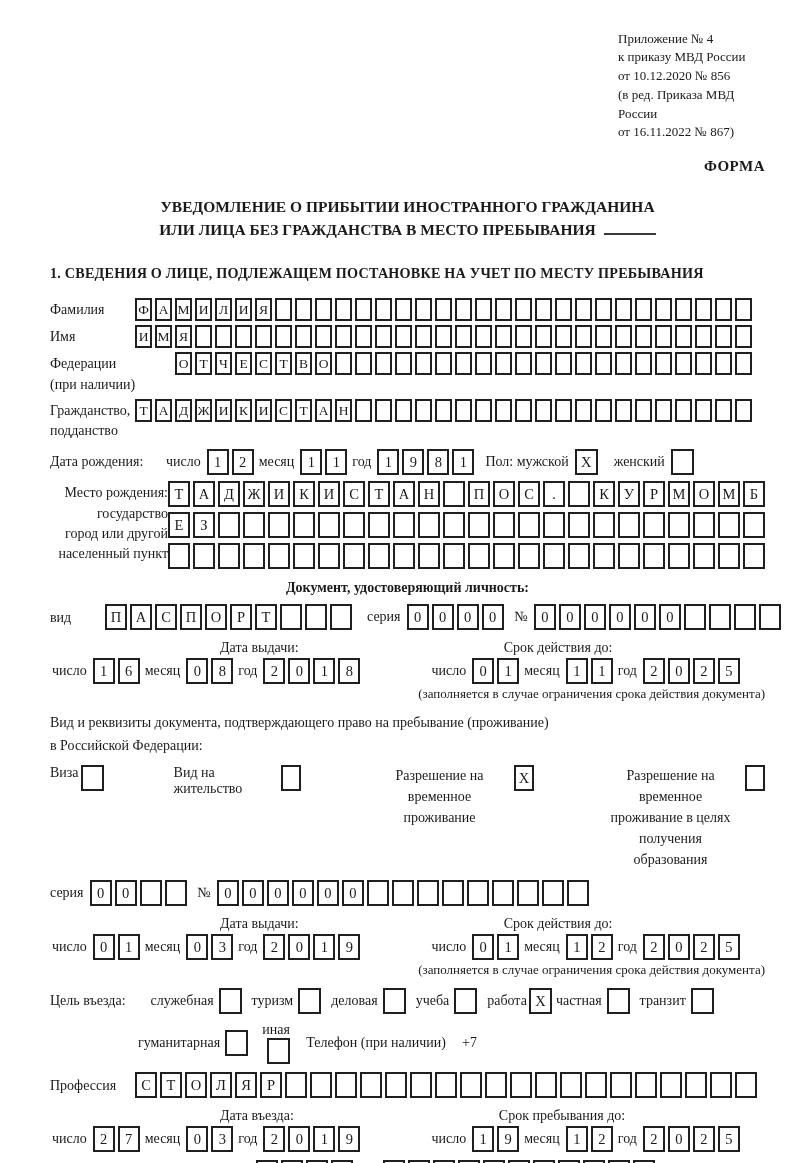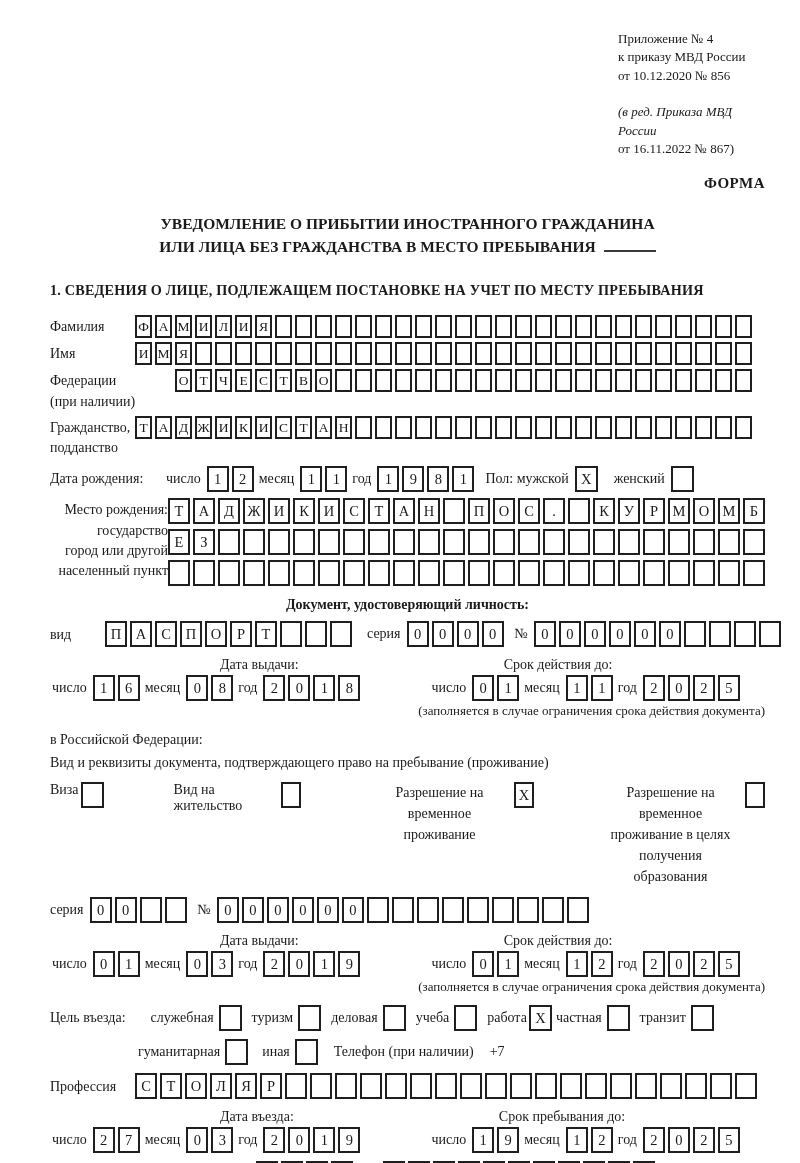--- a/index.html
+++ b/index.html
@@ -4,21 +4,21 @@
 <style>
   * { box-sizing: border-box; }
   html,body { margin:0; padding:0; }
   body {
     width:800px; height:1163px; background:#ffffff; color:#1a1a1a;
     font-family:"Liberation Serif","DejaVu Serif",serif; font-size:14px;
   }
   .page { position:relative; width:800px; height:1163px; padding:30px 35px 0 50px; overflow:hidden; }
 
   .appendix { margin-left:568px; font-size:13px; line-height:1.42; }
-  .appendix .gap { margin-top:18px;font-style:italic; }
+  .appendix .gap { margin-top:1px; }
   .forma { text-align:right; font-weight:bold; font-size:15px; margin-top:16px; letter-spacing:.5px; }
 
   .title { text-align:center; font-weight:bold; font-size:15.5px; margin-top:20px; line-height:1.5; }
   .blank-underline { display:inline-block; width:52px; border-bottom:2.5px solid #3a3a3a; height:.9em; margin-left:8px; }
 
   .sec-heading { font-weight:bold; font-size:14.2px; margin-top:24px; margin-bottom:16px; letter-spacing:.2px; }
 
   .row { display:flex; align-items:flex-start; margin-bottom:4px; }
   .lbl { flex:none; line-height:1.45; padding-top:2px; }
   .w85  { width:85px; }
@@ -178,22 +178,22 @@
         <span class="cells"><span class="cell">0</span><span class="cell">1</span></span>
       <span class="dword mleft8">месяц</span>
         <span class="cells"><span class="cell">1</span><span class="cell">1</span></span>
       <span class="dword mleft8">год</span>
         <span class="cells"><span class="cell">2</span><span class="cell">0</span><span class="cell">2</span><span class="cell">5</span></span>
     </span>
   </div>
   <div class="note">(заполняется в случае ограничения срока действия документа)</div>
 
   <div class="para">
+    <div>Вид и реквизиты документа, подтверждающего право на пребывание (проживание)</div>
     <div>в Российской Федерации:</div>
-    <div>Вид и реквизиты документа, подтверждающего право на пребывание (проживание)</div>
   </div>
 
   <div class="permit-row">
     <span class="permit-item">
       <span>Виза</span>
       <span class="cb" style="margin-left:2px;"></span>
     </span>
     <span class="permit-item pm1">
       <span>Вид на жительство</span>
       <span class="cb" style="margin-left:14px;"></span>
@@ -275,21 +275,21 @@
     <span class="pitem">
         <span>транзит</span>
         <span class="cb"></span>
       </span>
   </div>
   <div class="purpose-row indent90">
     <span class="pitem" style="margin-left:0;">
         <span>гуманитарная</span>
         <span class="cb"></span>
       </span>
-    <span class="pitem" style="margin-left:14px;">
+    <span class="pitem" style="margin-left:14px;flex-direction:column;">
         <span>иная</span>
         <span class="cb"></span>
       </span>
     <span class="mleft16">Телефон (при наличии)</span>
     <span class="mleft16">+7</span>
   </div>
 
   <div class="row" style="align-items:center; margin-bottom:2px;">
     <span class="lbl w85">Профессия</span>
     <span class="cells"><span class="cell">С</span><span class="cell">Т</span><span class="cell">О</span><span class="cell">Л</span><span class="cell">Я</span><span class="cell">Р</span><span class="cell"></span><span class="cell"></span><span class="cell"></span><span class="cell"></span><span class="cell"></span><span class="cell"></span><span class="cell"></span><span class="cell"></span><span class="cell"></span><span class="cell"></span><span class="cell"></span><span class="cell"></span><span class="cell"></span><span class="cell"></span><span class="cell"></span><span class="cell"></span><span class="cell"></span><span class="cell"></span><span class="cell"></span></span>

